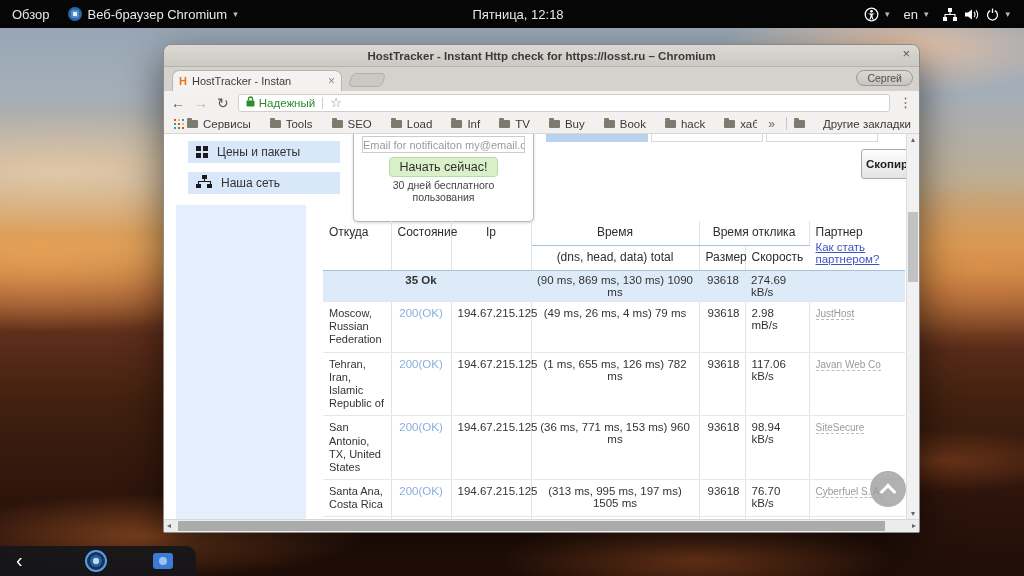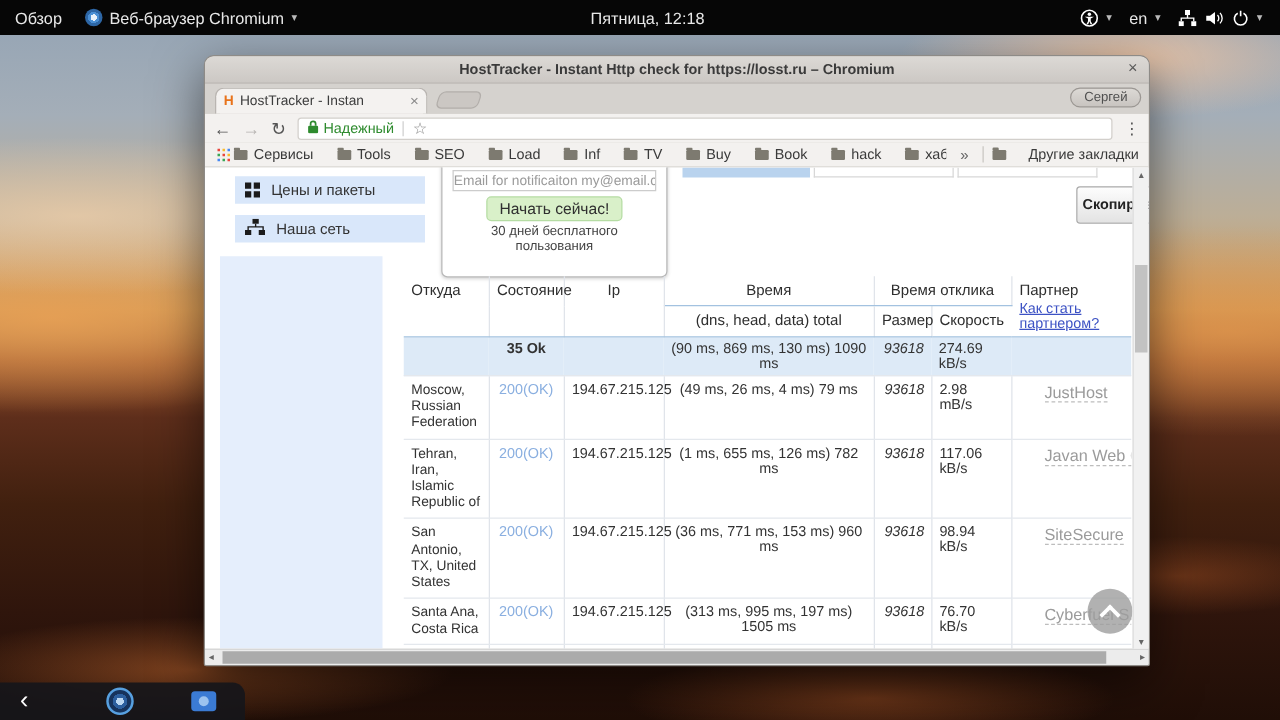--- a/index.html
+++ b/index.html
@@ -125,23 +125,23 @@
   .partner-link{ display:inline-block; margin-top:2px; color:#3d52c4; font-size:11.5px; text-decoration:underline; cursor:pointer; }
   .results td{ font-size:11.5px; color:#333; padding:5px 6px; vertical-align:top; border-bottom:1px solid #e4e8ed; }
   .summary td{ background:#ddeaf7; border-right:none; padding:3px 6px; }
   .sum-status{ text-align:center; font-weight:bold; color:#3fa33f; }
   .sum-time{ text-align:center; }
   td.origin{ font-size:11px; line-height:1.2; }
   td.status{ text-align:center; }
   td.status a{ color:#8aafe0; text-decoration:none; cursor:pointer; }
   td.ip{ text-align:center; }
   td.time{ text-align:center; }
-  td.size{ padding-left:8px;font-style:italic; }
+  td.size{ padding-left:8px; }
   td.partner{ white-space:nowrap; overflow:hidden; }
-  .pname{ color:#9b9b9b; font-size:13px; border-bottom:1px dashed #bdbdbd;margin-left:20px; }
+  .pname{ color:#9b9b9b; font-size:10px; border-bottom:1px dashed #bdbdbd; }
 
   .scrolltop{ position:absolute; left:706px; top:337px; width:36px; height:36px; border-radius:50%;
     background:rgba(158,158,158,.8); z-index:5; }
   .scrolltop::after{ content:''; position:absolute; left:12px; top:15px; width:9px; height:9px;
     border-top:3px solid #fff; border-right:3px solid #fff; transform:rotate(-45deg); }
 
   .vscroll{ position:absolute; right:0; top:0; bottom:0; width:13px; background:#f1f1f1; border-left:1px solid #dcdcdc; z-index:6; }
   .vs-arrow{ position:absolute; left:0; width:12px; text-align:center; font-size:8px; color:#666; }
   .vs-arrow.up{ top:1px; } .vs-arrow.down{ bottom:1px; }
   .vs-thumb{ position:absolute; left:1px; right:1px; top:78px; height:70px; background:#c2c2c2; }

